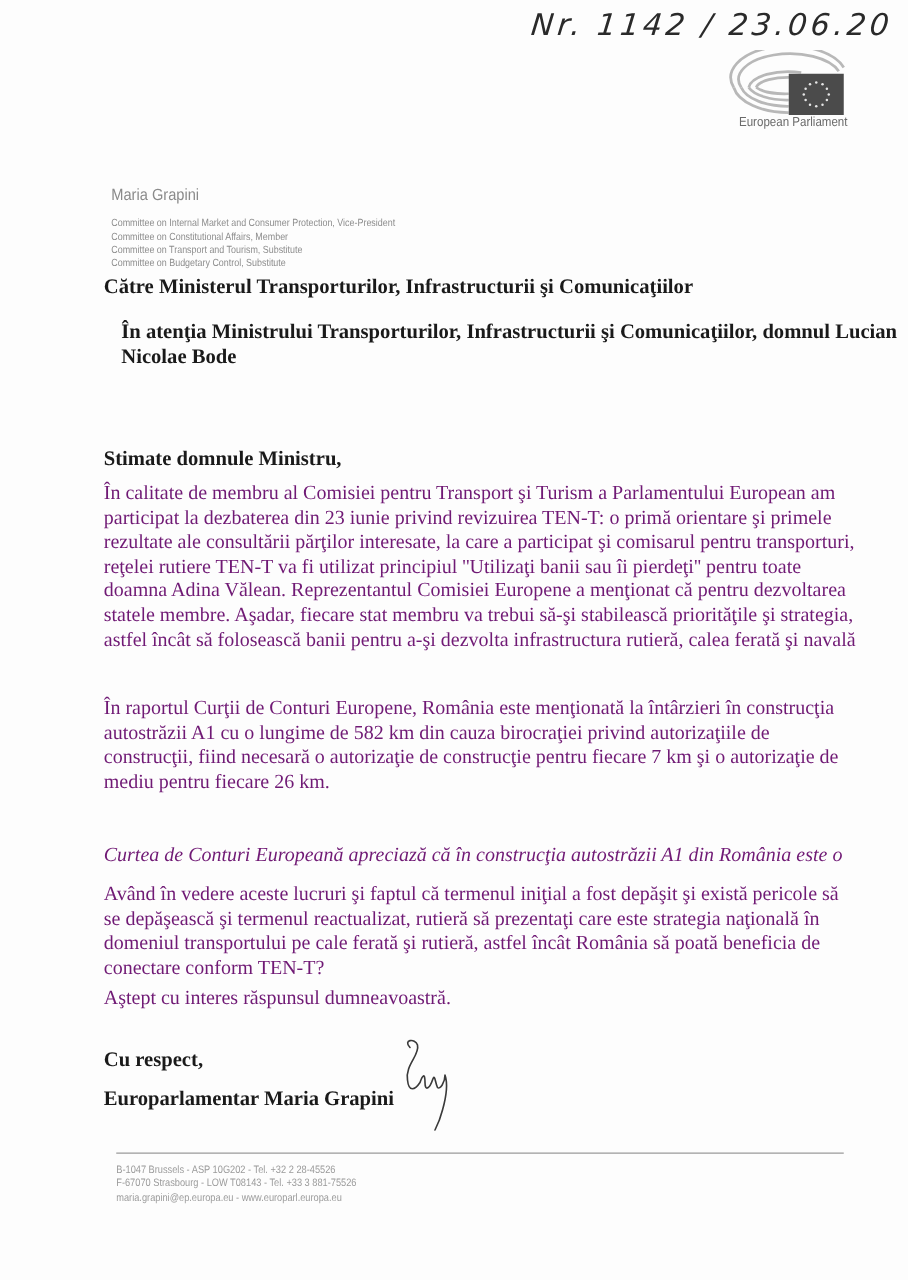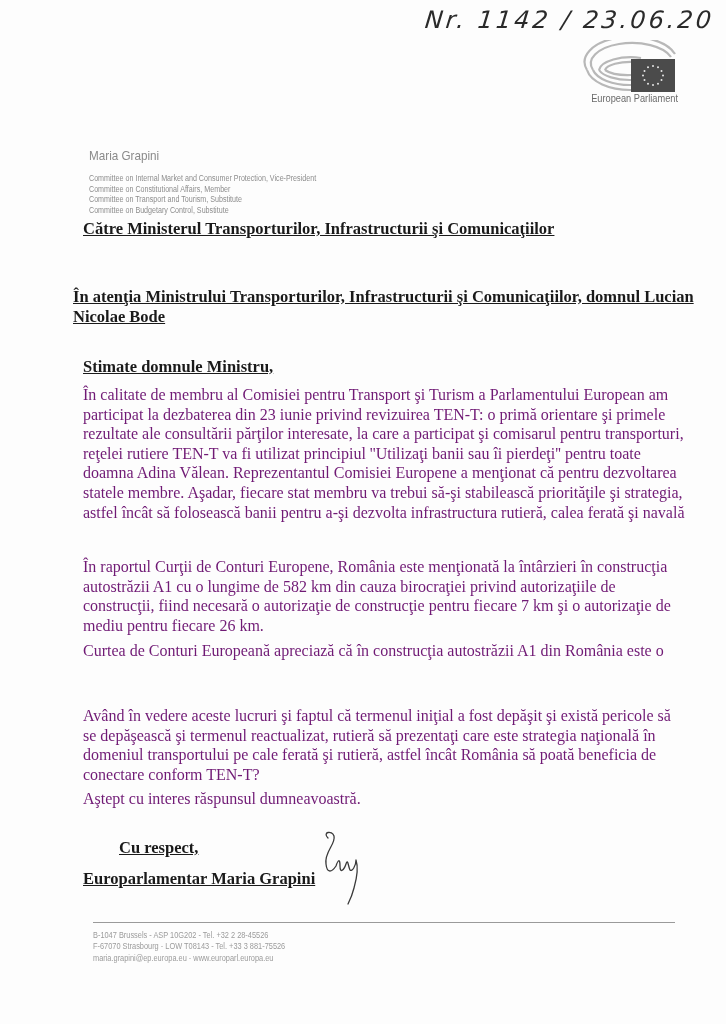--- a/index.html
+++ b/index.html
@@ -32,36 +32,35 @@
     }
     .committees {
       left: 89px; top: 173px; margin: 0; padding: 0; list-style: none;
       font-family: "Liberation Sans", sans-serif;
       font-size: 8.3px; line-height: 10.6px; color: #8d8d8d;
       transform: scaleX(0.86); transform-origin: left center; white-space: nowrap;
     }
     .heading {
       font-weight: bold; font-size: 16.5px; color: #1a1a1a; line-height: 20px;
       white-space: nowrap;
-      text-decoration: underline;
     }
     .h-to { left: 83px; top: 219px; }
-    .h-attn { left: 73px; top: 255px; margin-top: 32px; }
+    .h-attn { left: 97px; top: 255px; }
     .salutation { left: 83px; top: 357px; }
     .para {
       left: 83px; width: 600px;
       font-size: 16px; line-height: 19.6px; color: #701a75;
     }
     .para span { display: block; white-space: nowrap; }
     .p1 { top: 385px; }
     .p2 { top: 557px; }
-    .p3 { top: 641px; }
+    .p3 { top: 675px; font-style: italic; }
     .p4 { top: 706px; }
     .p5 { top: 789px; }
-    .closing { left: 83px; top: 838px; margin-left: 36px; }
+    .closing { left: 83px; top: 838px; }
     .signer { left: 83px; top: 869px; }
     .signature { left: 318px; top: 830px; width: 60px; height: 75px; }
     .footer-rule {
       left: 93px; top: 922px; width: 582px; height: 0;
       border-top: 1px solid #9a9a9a;
     }
     .footer {
       left: 93px; top: 930px; margin: 0; padding: 0; list-style: none;
       font-family: "Liberation Sans", sans-serif;
       font-size: 8.6px; line-height: 11.3px; color: #9b9b9b;

